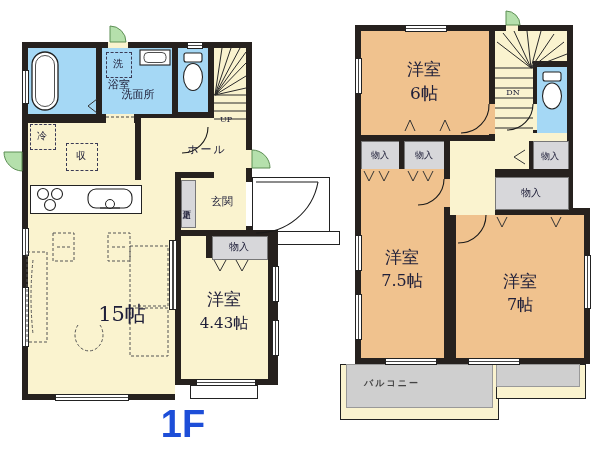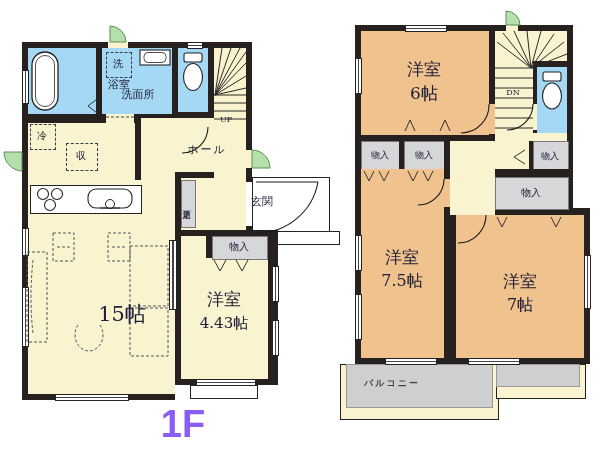--- a/index.html
+++ b/index.html
@@ -14,21 +14,21 @@
   .cream{background:var(--cream);}
   .blue{background:var(--blue);}
   .orange{background:var(--orange);}
   .gray{background:var(--gray);border:0.5px solid #777;}
   .white{background:#fff;border:1px solid #222;}
   .win-h{background:linear-gradient(#fff 38%,#444 38%,#444 62%,#fff 62%);border:1px solid #222;}
   .win-v{background:linear-gradient(90deg,#fff 38%,#444 38%,#444 62%,#fff 62%);border:1px solid #222;}
   .dash-box{border:1.5px dashed #3a3a55;background:transparent;}
   .lbl{position:absolute;transform:translate(-50%,-50%);color:var(--ink);white-space:nowrap;line-height:1;}
   .lbl.vert{writing-mode:vertical-rl;}
-  .floor-big{font-family:"Liberation Sans","DejaVu Sans",sans-serif;font-weight:700;color:#8b5cf6;}
+  .floor-big{font-family:"Liberation Sans","DejaVu Sans",sans-serif;font-weight:700;color:#1d4ed8;}
   svg{position:absolute;left:0;top:0;}
 </style>
 </head>
 <body>
 
 <div id="plan">
 
   <div class="abs" style="left:340px;top:364px;width:157px;height:54px;background:var(--cream);border:1px solid #222;"></div>
   <div class="abs" style="left:496px;top:364px;width:88px;height:33px;background:var(--cream);border:1px solid #222;"></div>
   <div class="abs" style="left:346px;top:364px;width:145px;height:42px;background:var(--balcony);border:0.5px solid #999;"></div>
@@ -190,21 +190,21 @@
   </svg>
 
   <div class="lbl" style="left:79px;top:84px;font-size:11px;margin-left:40px;">浴室</div>
   <div class="lbl" style="left:138px;top:94px;font-size:11px;">洗面所</div>
   <div class="lbl" style="left:118px;top:64px;font-size:10px;">洗</div>
   <div class="lbl" style="left:42px;top:136px;font-size:10px;">冷</div>
   <div class="lbl" style="left:81px;top:156px;font-size:10px;">収</div>
   <div class="lbl" style="left:207px;top:149px;font-size:11px;letter-spacing:2px;">ホール</div>
   <div class="lbl" style="left:226px;top:120px;font-size:8px;text-align:right;">UP</div>
   <div class="lbl vert" style="left:187px;top:204px;font-size:8.5px;">下足箱</div>
-  <div class="lbl" style="left:222px;top:201px;font-size:11px;margin-left:40px;">玄関</div>
+  <div class="lbl" style="left:222px;top:201px;font-size:11px;">玄関</div>
   <div class="lbl" style="left:239px;top:247px;font-size:10px;">物入</div>
   <div class="lbl" style="left:122px;top:314px;font-size:21px;">15帖</div>
   <div class="lbl" style="left:224px;top:299px;font-size:17px;">洋室</div>
   <div class="lbl" style="left:224px;top:323px;font-size:15px;">4.43帖</div>
   <div class="lbl floor-big" style="left:183px;top:424px;font-size:38px;">1F</div>
 
   <div class="lbl" style="left:424px;top:69px;font-size:17px;">洋室</div>
   <div class="lbl" style="left:424px;top:93px;font-size:17px;">6帖</div>
   <div class="lbl" style="left:513px;top:93px;font-size:8px;">DN</div>
   <div class="lbl" style="left:380px;top:155px;font-size:9px;">物入</div>

